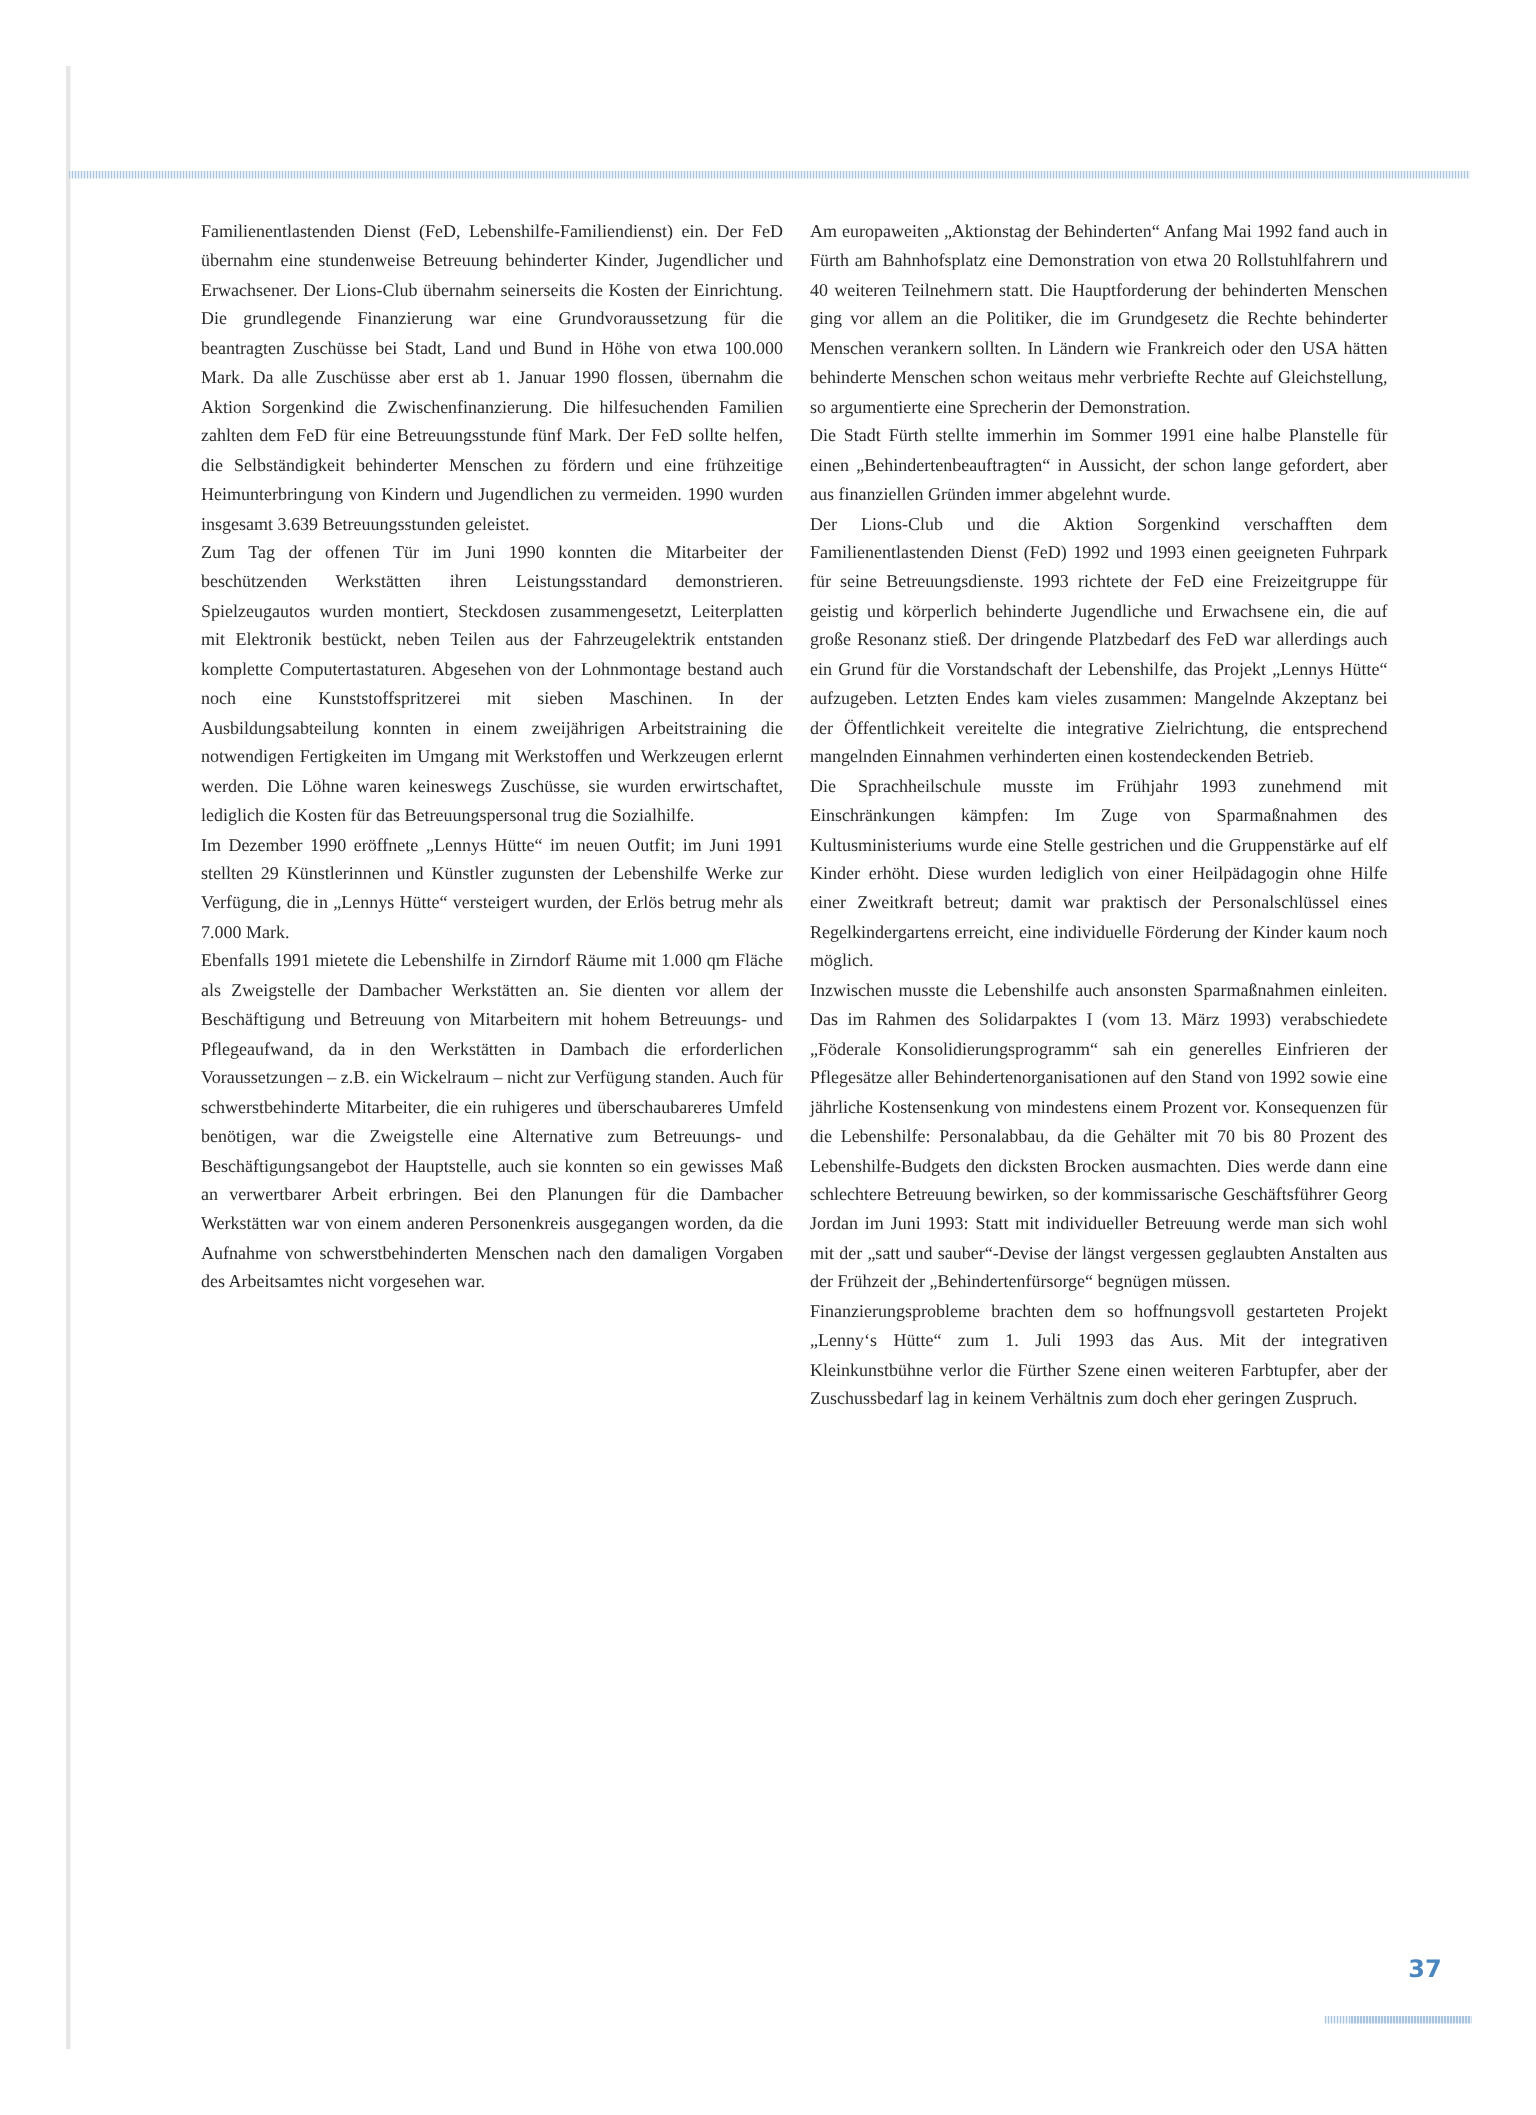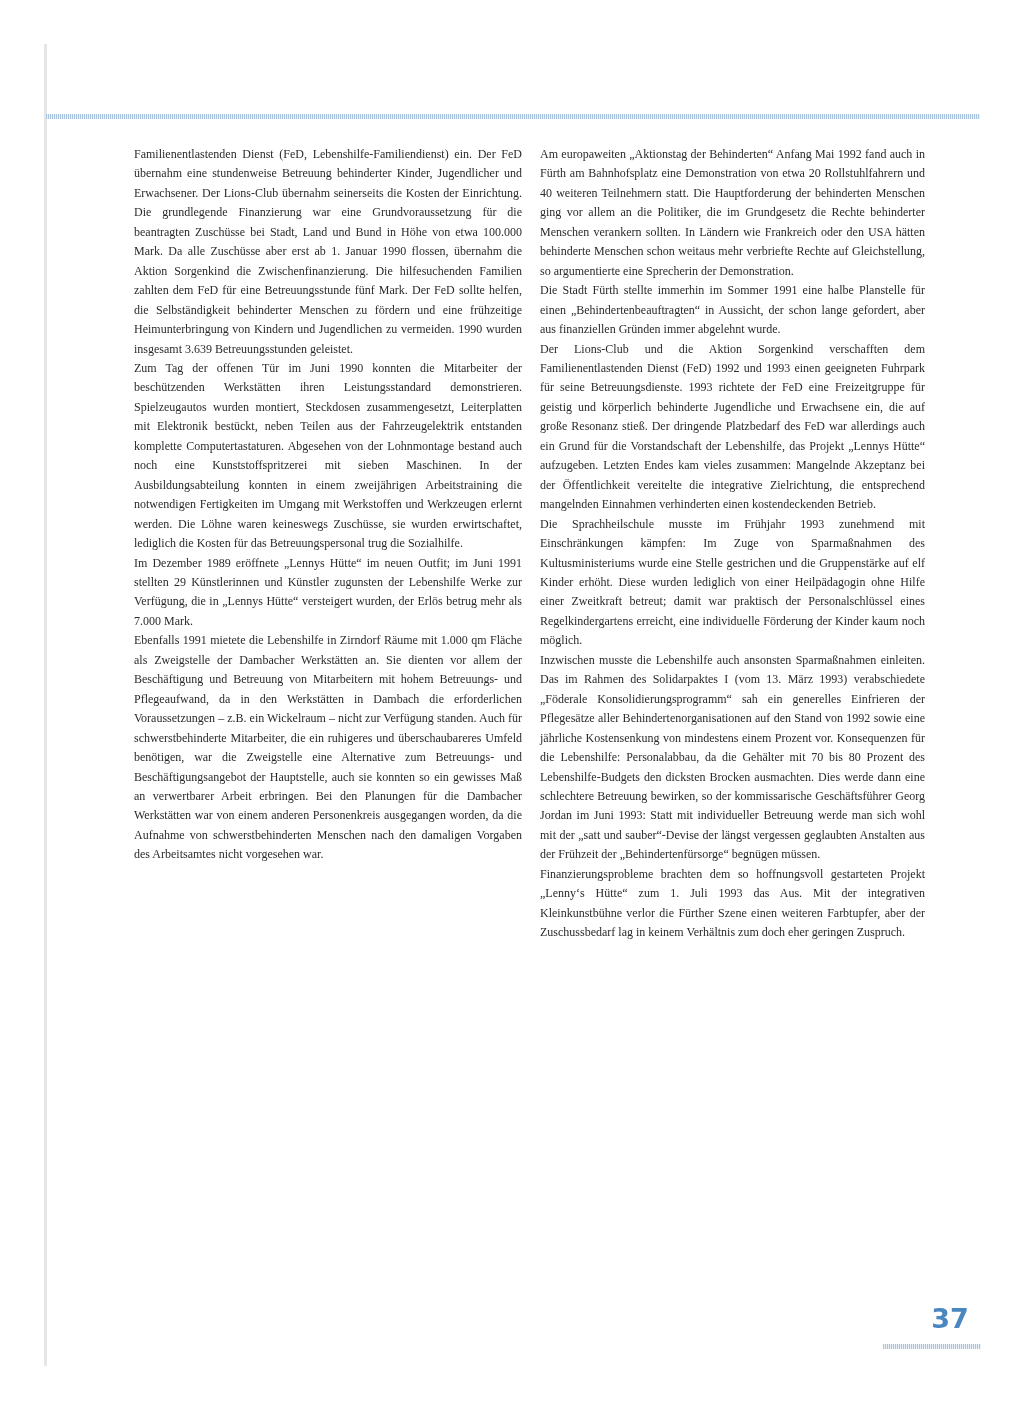--- a/index.html
+++ b/index.html
@@ -17,33 +17,33 @@
       font-size: 12px; line-height: 19.45px; color: #2a2a2a;
       text-align: justify; hyphens: manual;
     }
     .col.left { left: 134px; }
     .col.right { left: 540px; width: 385px; }
     .col p { margin: 0; }
     .col p.gap { margin-top: 19.45px; }
     .pagenum {
       position: absolute; left: 930px; top: 1303px; width: 40px;
       font-family: "DejaVu Sans", "Liberation Sans", sans-serif;
-      font-weight: bold; font-size: 27px; color: #4a86c0; text-align: center;
+      font-weight: bold; font-size: 16px; color: #4a86c0; text-align: center;
     }
   </style>
 </head>
 <body>
 
 <div class="vline"></div>
 <div class="band top"></div>
 
 <div class="col left">
   <p>Familienentlastenden Dienst (FeD, Lebenshilfe-Familiendienst) ein. Der FeD übernahm eine stundenweise Betreuung behinderter Kinder, Jugendlicher und Erwachsener. Der Lions-Club übernahm seinerseits die Kosten der Einrichtung. Die grundlegende Finanzierung war eine Grundvoraussetzung für die beantragten Zuschüsse bei Stadt, Land und Bund in Höhe von etwa 100.000 Mark. Da alle Zuschüsse aber erst ab 1. Januar 1990 flossen, übernahm die Aktion Sorgenkind die Zwischenfinanzierung. Die hilfesuchenden Familien zahlten dem FeD für eine Betreuungsstunde fünf Mark. Der FeD sollte helfen, die Selbständigkeit behinderter Menschen zu fördern und eine frühzeitige Heimunterbringung von Kindern und Jugendlichen zu vermeiden. 1990 wurden insgesamt 3.639 Betreuungsstunden geleistet.</p>
   <p>Zum Tag der offenen Tür im Juni 1990 konnten die Mitarbeiter der beschützenden Werkstätten ihren Leistungsstandard demonstrieren. Spielzeugautos wurden montiert, Steckdosen zusammengesetzt, Leiterplatten mit Elektronik bestückt, neben Teilen aus der Fahrzeugelektrik entstanden komplette Computertastaturen. Abgesehen von der Lohnmontage bestand auch noch eine Kunststoffspritzerei mit sieben Maschinen. In der Ausbildungsabteilung konnten in einem zweijährigen Arbeitstraining die notwendigen Fertigkeiten im Umgang mit Werkstoffen und Werkzeugen erlernt werden. Die Löhne waren keineswegs Zuschüsse, sie wurden erwirtschaftet, lediglich die Kosten für das Betreuungspersonal trug die Sozialhilfe.</p>
-  <p>Im Dezember 1989 eröffnete „Lennys Hütte“ im neuen Outfit; im Juni 1991 stellten 29 Künstlerinnen und Künstler zugunsten der Lebenshilfe Werke zur Verfügung, die in „Lennys Hütte“ versteigert wurden, der Erlös betrug mehr als 7.000 Mark.</p>
+  <p>Im Dezember 1990 eröffnete „Lennys Hütte“ im neuen Outfit; im Juni 1991 stellten 29 Künstlerinnen und Künstler zugunsten der Lebenshilfe Werke zur Verfügung, die in „Lennys Hütte“ versteigert wurden, der Erlös betrug mehr als 7.000 Mark.</p>
   <p>Ebenfalls 1991 mietete die Lebenshilfe in Zirndorf Räume mit 1.000 qm Fläche als Zweigstelle der Dambacher Werkstätten an. Sie dienten vor allem der Beschäftigung  und Betreuung von Mitarbeitern mit hohem Betreuungs- und Pflegeaufwand, da in den Werkstätten in Dambach die erforderlichen Voraussetzungen – z.B. ein Wickelraum – nicht zur Verfügung standen. Auch für schwerstbehinderte Mitarbeiter, die ein ruhigeres und überschaubareres Umfeld benötigen, war die Zweigstelle eine Alternative zum Betreuungs- und Beschäftigungsangebot der Hauptstelle, auch sie konnten so ein gewisses Maß an verwertbarer Arbeit erbringen. Bei den Planungen für die Dambacher Werkstätten war von einem anderen Personenkreis ausgegangen worden, da die Aufnahme von schwerstbehinderten Menschen nach den damaligen Vorgaben des Arbeitsamtes nicht vorgesehen war.</p>
 </div>
 
 <div class="col right">
   <p>Am europaweiten „Aktionstag der Behinderten“ Anfang Mai 1992 fand auch in Fürth am Bahnhofsplatz eine Demonstration von etwa 20 Rollstuhlfahrern und 40 weiteren Teilnehmern statt. Die Hauptforderung der behinderten Menschen ging vor allem an die Politiker, die im Grundgesetz die Rechte behinderter Menschen verankern sollten. In Ländern wie Frankreich oder den USA hätten behinderte Menschen schon weitaus mehr verbriefte Rechte auf Gleichstellung, so argumentierte eine Sprecherin der Demonstration.</p>
   <p>Die Stadt Fürth stellte immerhin im Sommer 1991 eine halbe Planstelle für einen „Behindertenbeauftragten“ in Aussicht, der schon lange gefordert, aber aus finanziellen Gründen immer abgelehnt wurde.</p>
   <p>Der Lions-Club und die Aktion Sorgenkind verschafften dem Familienentlastenden Dienst (FeD)  1992 und 1993 einen geeigneten Fuhrpark für seine Betreuungsdienste. 1993 richtete der FeD eine Freizeitgruppe für geistig und körperlich behinderte Jugendliche und Erwachsene ein, die auf große Resonanz stieß. Der dringende Platzbedarf des FeD war allerdings auch ein Grund für die Vorstandschaft der Lebenshilfe, das Projekt „Lennys Hütte“ aufzugeben. Letzten Endes kam vieles zusammen: Mangelnde Akzeptanz bei der Öffentlichkeit vereitelte die integrative Zielrichtung, die entsprechend mangelnden Einnahmen verhinderten einen kostendeckenden Betrieb.</p>
   <p>Die Sprachheilschule musste im Frühjahr 1993 zunehmend mit Einschränkungen kämpfen: Im Zuge von Sparmaßnahmen des Kultusministeriums wurde eine Stelle gestrichen und die Gruppenstärke auf elf Kinder erhöht. Diese wurden lediglich von einer Heilpädagogin ohne Hilfe einer Zweitkraft betreut; damit war praktisch der Personalschlüssel eines Regelkindergartens erreicht, eine individuelle Förderung der Kinder kaum noch möglich.</p>
   <p>Inzwischen musste die Lebenshilfe auch ansonsten Sparmaßnahmen einleiten. Das im Rahmen des Solidarpaktes I (vom 13. März 1993) verabschiedete „Föderale Konsolidierungsprogramm“ sah ein generelles Einfrieren der Pflegesätze aller Behindertenorganisationen auf den Stand von 1992 sowie eine jährliche Kostensenkung von mindestens einem Prozent vor. Konsequenzen für die Lebenshilfe: Personalabbau, da die Gehälter mit 70 bis 80 Prozent des Lebenshilfe-Budgets den dicksten Brocken ausmachten. Dies werde dann eine schlechtere Betreuung bewirken, so der kommissarische Geschäftsführer Georg Jordan im Juni 1993: Statt mit individueller Betreuung werde man sich wohl mit der „satt und sauber“-Devise der längst vergessen geglaubten Anstalten aus der Frühzeit der „Behindertenfürsorge“ begnügen müssen.</p>
   <p>Finanzierungsprobleme brachten dem so hoffnungsvoll gestarteten Projekt „Lenny‘s Hütte“ zum 1. Juli 1993 das Aus. Mit der integrativen Kleinkunstbühne verlor die Fürther Szene einen weiteren Farbtupfer, aber der Zuschussbedarf lag in keinem Verhältnis zum doch eher geringen Zuspruch.</p>

